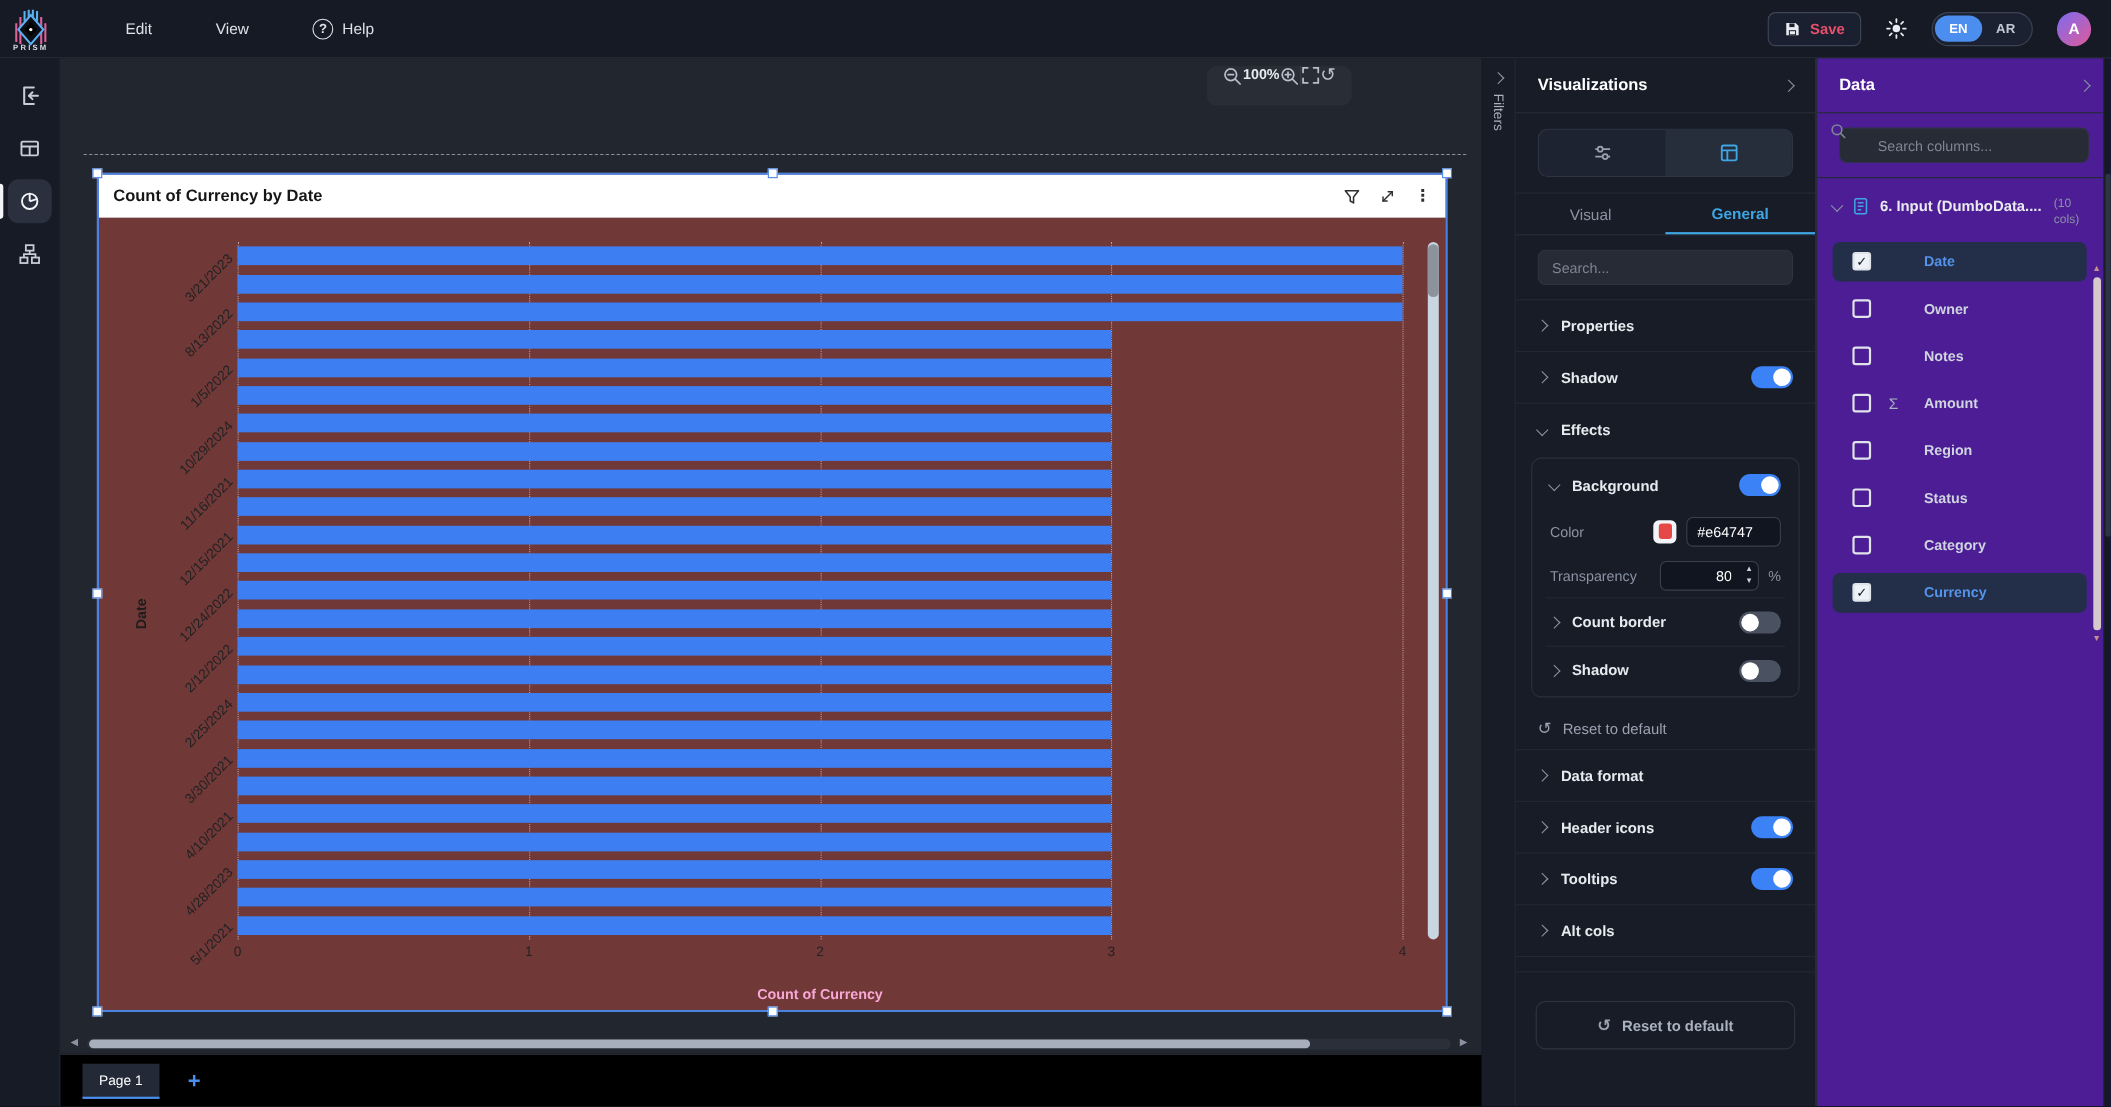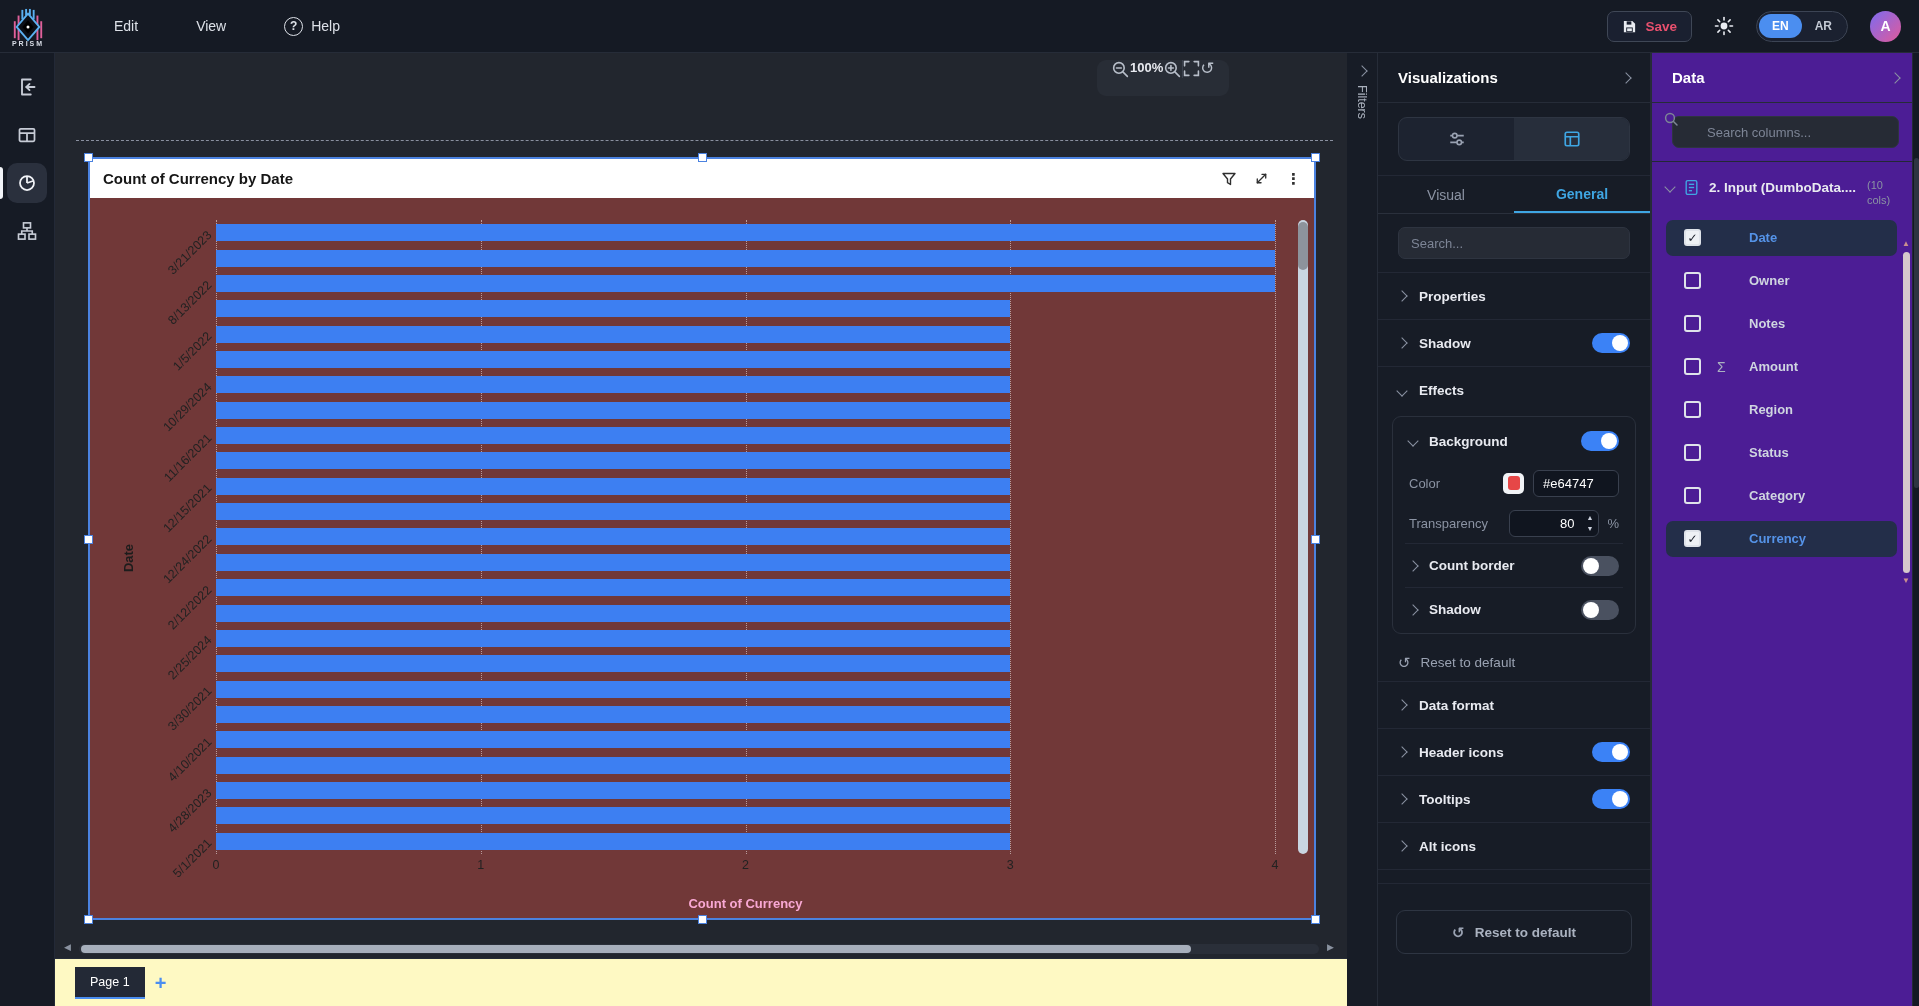--- a/index.html
+++ b/index.html
@@ -65,22 +65,22 @@
   .x-axis-title { position:absolute; left:126px; top:698px; width:1059px; text-align:center;
     color:#f9a8d4; font-size:13px; font-weight:bold; }
   .chart-vscroll { position:absolute; right:6px; top:22px; width:10px; height:634px;
     background:#c9d5e1; border-radius:5px; z-index:2; }
   .chart-vscroll-thumb { position:absolute; top:2px; left:0; width:10px; height:48px; background:#8d939c; border-radius:5px; }
   
   .hscroll-track { position:absolute; left:24px; top:891px; width:1240px; height:10px; background:#2a2f39; border-radius:5px; }
   .hscroll-thumb { position:absolute; left:2px; top:1px; width:1110px; height:8px; background:#a7afbc; border-radius:4px; }
   .hscroll-arrow { position:absolute; top:889px; font-size:9px; color:#8a92a0; }
   
-  .pagebar { position:absolute; left:0; top:905px; width:1292px; height:48px; background:#fef9c3;
-    border-top:1px solid #262c38; display:flex; align-items:center; padding-left:20px; gap:10px; }
+  .pagebar { position:absolute; left:0; top:905px; width:1292px; height:48px; background:#000000;
+    border-top:1px solid #262c38; display:flex; align-items:center; padding-left:20px; gap:26px; }
   .page-tab { background:#232936; color:#fff; font-size:12.5px; padding:8px 15px;
     border-bottom:2.5px solid #4b8ef0; }
   .add-page { color:#4b8ef0; font-size:20px; font-weight:bold; line-height:1; }
   
   .filters-strip { position:absolute; left:1347px; top:53px; width:31px; height:953px; background:#171c26;
     border-right:1px solid #262c38; display:flex; flex-direction:column; align-items:center; padding-top:14px; gap:10px; }
   .filters-label { writing-mode:vertical-rl; font-size:12.5px; color:#aab1bd; }
   
   .chev { display:inline-block; width:8px; height:8px; border-right:1.7px solid #8b93a3; border-bottom:1.7px solid #8b93a3; }
   .chev.r { transform:rotate(-45deg); }
@@ -540,21 +540,21 @@
       <span class="acc-label">Header icons</span>
       <span class="tgl on"></span>
     </div>
     <div class="acc-row">
       <span class="chev r"></span>
       <span class="acc-label">Tooltips</span>
       <span class="tgl on"></span>
     </div>
     <div class="acc-row">
       <span class="chev r"></span>
-      <span class="acc-label">Alt icons</span>
+      <span class="acc-label">Alt cols</span>
     </div>
     <div class="spacer-div"></div>
     <div class="reset-btn-wrap">
       <div class="reset-btn">
         <span class="reset-icon">↺</span>
         <span>Reset to default</span>
       </div>
     </div>
   </div>
 
@@ -571,21 +571,21 @@
       <input class="tin" placeholder="Search columns..." style="">
     </div>
     <div class="tree-header">
       <span class="chev d" style="margin-top:5px;"></span>
       <svg width="17" height="17" viewBox="0 0 16 16" fill="none" stroke="#3fa6e3" stroke-width="1.3" style="margin-top:1px;">
         <rect x="3" y="1.5" width="10" height="13" rx="1.5"></rect>
         <line x1="5.5" y1="5" x2="10.5" y2="5"></line>
           <line x1="5.5" y1="8" x2="10.5" y2="8"></line>
           <line x1="5.5" y1="11" x2="8.5" y2="11"></line>
       </svg>
-      <span class="tree-name">2. Input (DumboData....</span>
+      <span class="tree-name">6. Input (DumboData....</span>
       <span class="cols-note">(10 cols)</span>
     </div>
     <div class="col-list">
         <div class="col-row selected">
           <span class="cb checked">✓</span>
           <span class="col-sigma"></span>
           <span class="col-label">Date</span>
         </div>
         <div class="col-row">
           <span class="cb"></span>

